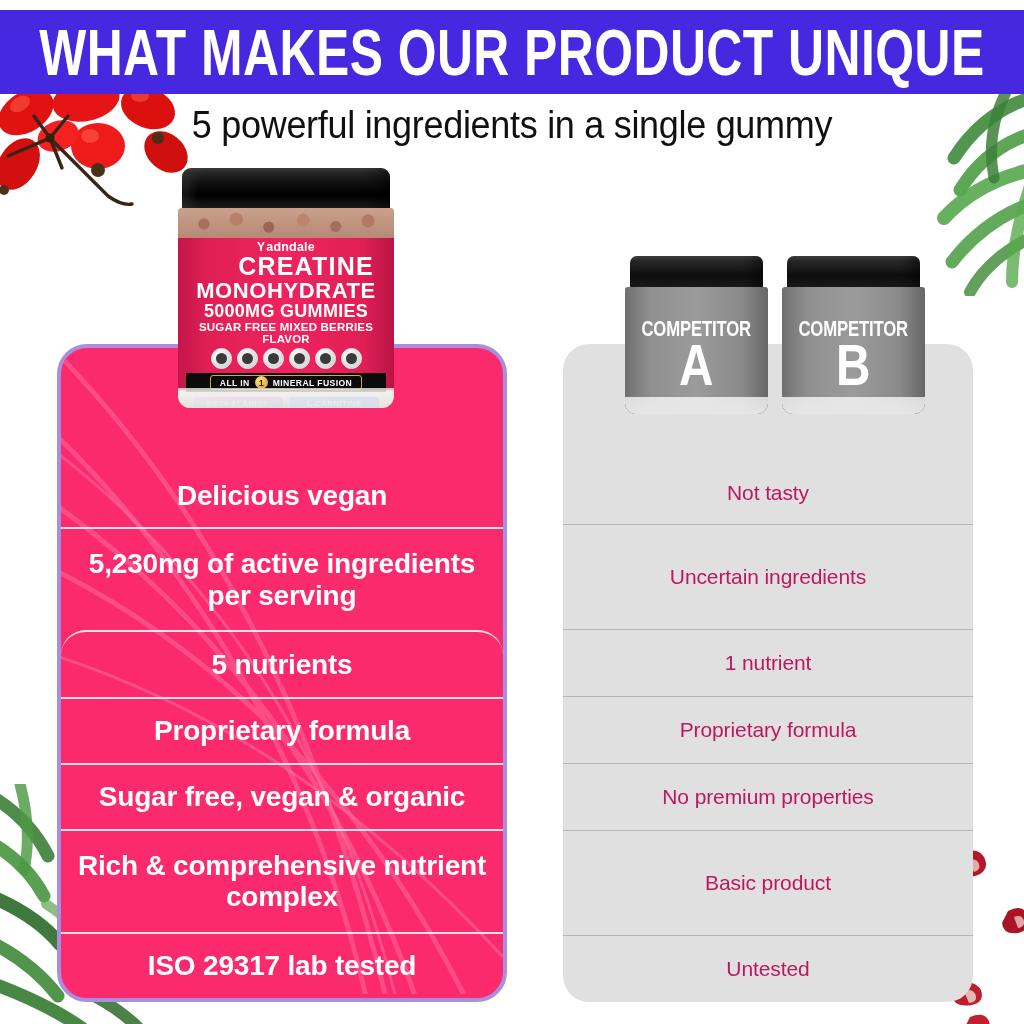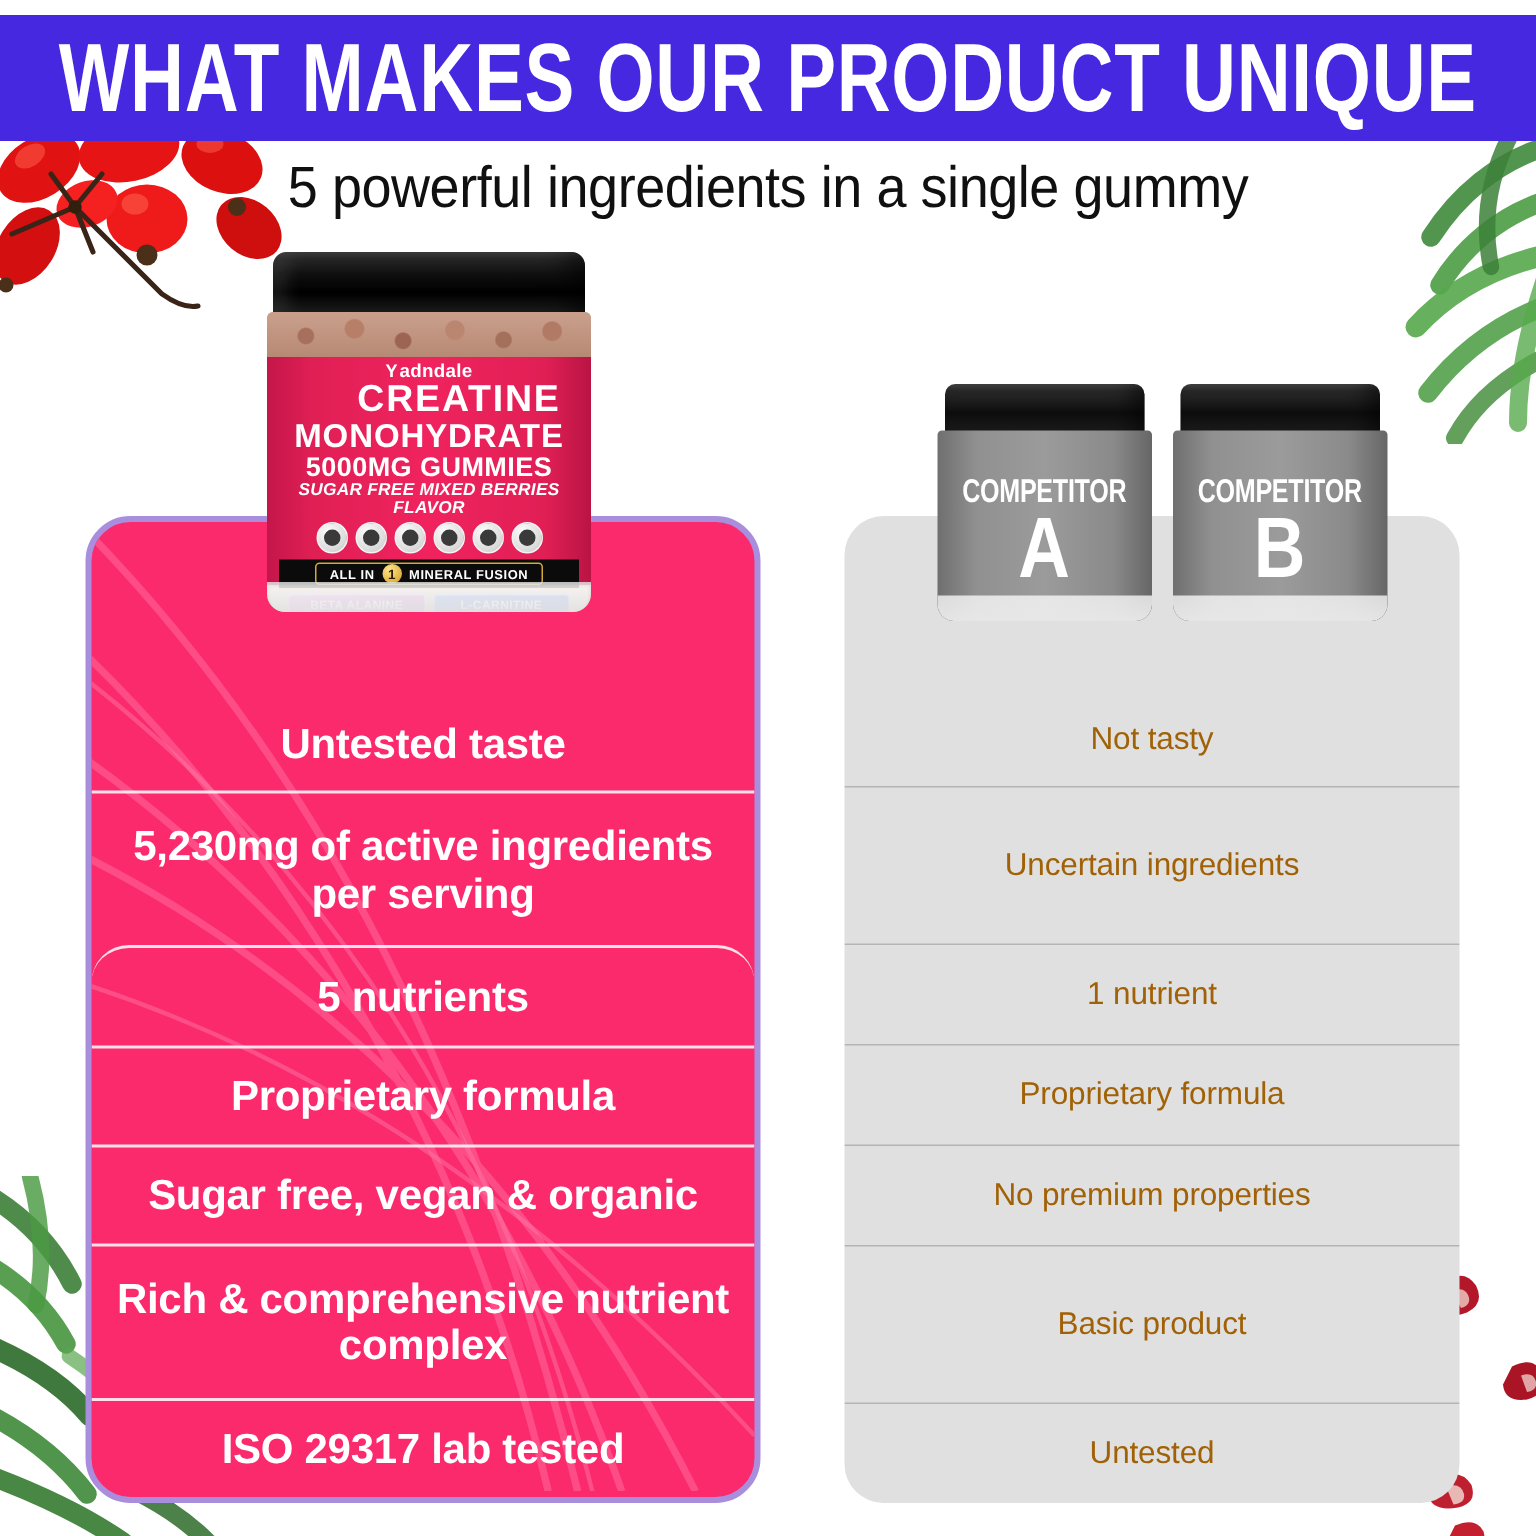--- a/index.html
+++ b/index.html
@@ -91,21 +91,21 @@
   }
   .jar-brand .mark { color: #fff; font-size: 12px; margin-right: 1px; }
   .jar-name {
     text-align: center; color: #fff; font-weight: 700; line-height: 1.02;
   }
   .jar-name .l1 { display:block; font-size: 25px; letter-spacing: 1.2px; margin-left: 40px; }
   .jar-name .l2 { display:block; font-size: 22px; letter-spacing: .6px; }
   .jar-name .l3 { display:block; font-size: 18px; letter-spacing: .3px; }
   .jar-sub {
     text-align: center; color: #fff; font-size: 11.5px; font-weight: 600;
-    letter-spacing: .2px; margin-top: 1px; font-style: italic;
+    letter-spacing: .2px; margin-top: 1px;
   }
   .jar-badges {
     display: flex; justify-content: center; gap: 5px; margin-top: 3px;
   }
   .jar-badges .badge {
     width: 21px; height: 21px; border-radius: 50%;
     background: radial-gradient(circle at 35% 30%, #fdfdfd, #d9d9d9 70%, #b9b9b9);
     border: 1.2px solid #f3f3f3;
     position: relative;
   }
@@ -219,21 +219,21 @@
     line-height: 1.12;
     padding: 0 16px;
     letter-spacing: -0.2px;
   }
   .prow + .prow { border-top: 2px solid rgba(255,255,255,.85); }
 
   .grow {
     position: relative;
     display: flex; align-items: center; justify-content: center;
     text-align: center;
-    color: #a16207;
+    color: #be185d;
     font-size: 21px;
     font-weight: 400;
     line-height: 1.2;
     padding: 0 16px;
     letter-spacing: -0.1px;
   }
   .grow + .grow { border-top: 1.5px solid #b4b4b4; }
 </style>
 </head>
 <body>
@@ -314,21 +314,21 @@
       <path d="M-40 210 C160 300 310 460 410 658"></path>
     </g>
     <g fill="none" stroke="#ff80ae" stroke-width="3" opacity=".42">
       <path d="M-40 80 C130 200 270 380 340 658"></path>
       <path d="M-50 300 C170 360 330 490 450 620"></path>
     </g>
   </svg>
   <div class="rows" id="pink-rows">
       <div style="height: 117px; flex: 0 0 auto;"></div>
       <div class="prow" style="flex: 1 1 63px;">
-        <span>Untested taste</span>
+        <span>Delicious vegan</span>
       </div>
       <div class="prow" style="flex: 1 1 105px;">
         <span>5,230mg of active ingredients per serving</span>
       </div>
       <div class="prow" style="flex: 1 1 67px; border-radius: 25px;">
         <span>5 nutrients</span>
       </div>
       <div class="prow" style="flex: 1 1 67px;">
         <span>Proprietary formula</span>
       </div>

